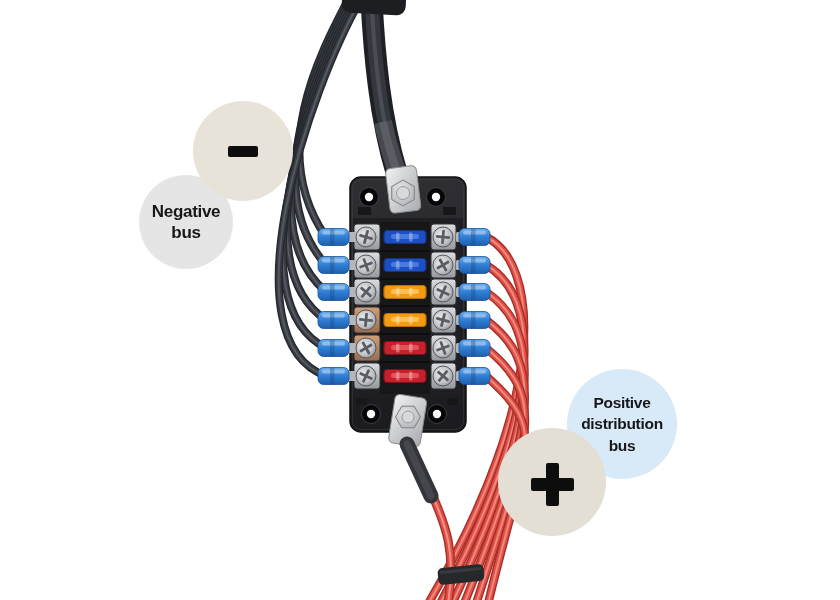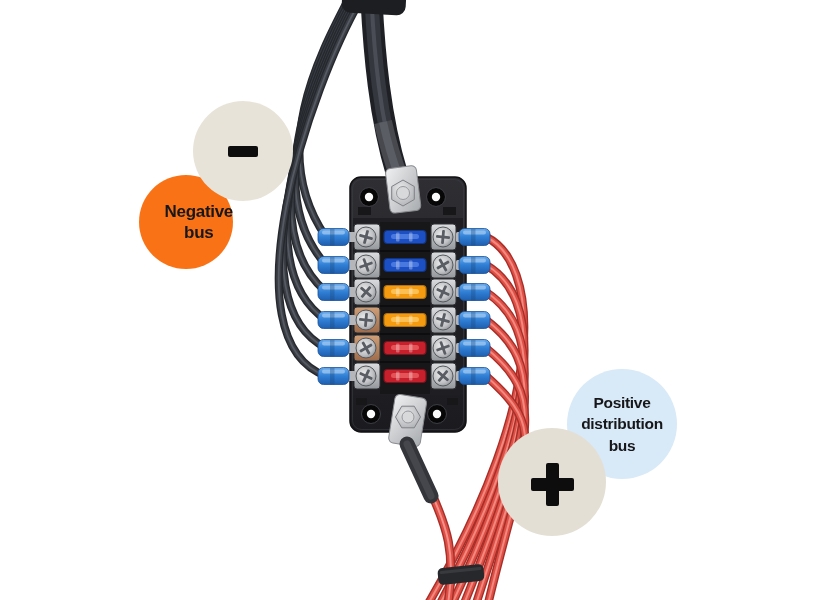--- a/index.html
+++ b/index.html
@@ -328,21 +328,21 @@
       <path d="M407,444 L431,496" fill="none" stroke="#33353a" stroke-width="15" stroke-linecap="round"></path>
       <path d="M407,444 L431,496" fill="none" stroke="#45474d" stroke-width="7" stroke-linecap="round"></path>
     </g>
 
     <g transform="rotate(-6 461 575)">
       <rect x="438" y="566" width="46" height="17" rx="5" fill="#27282c"></rect>
       <rect x="440" y="569" width="42" height="3" rx="1.5" fill="#3c3d42" opacity="0.85"></rect>
     </g>
   </svg>
 
-  <div class="badge" id="neg-label" style="left: 139px; top: 175px; width: 94px; height: 94px; background: #f97316; color: rgb(23, 23, 26); justify-content: flex-end;">
+  <div class="badge" id="neg-label" style="left: 139px; top: 175px; width: 94px; height: 94px; background: #e5e5e5; color: rgb(23, 23, 26);">
     <div class="lbl lbl-neg">
       <div>Negative</div>
       <div>bus</div>
     </div>
   </div>
 
   <div class="badge" id="neg-sym" style="left: 193px; top: 101px; width: 100px; height: 100px; background: rgb(232, 227, 216);">
     <span class="sym-minus" aria-label="-"></span>
   </div>
 

